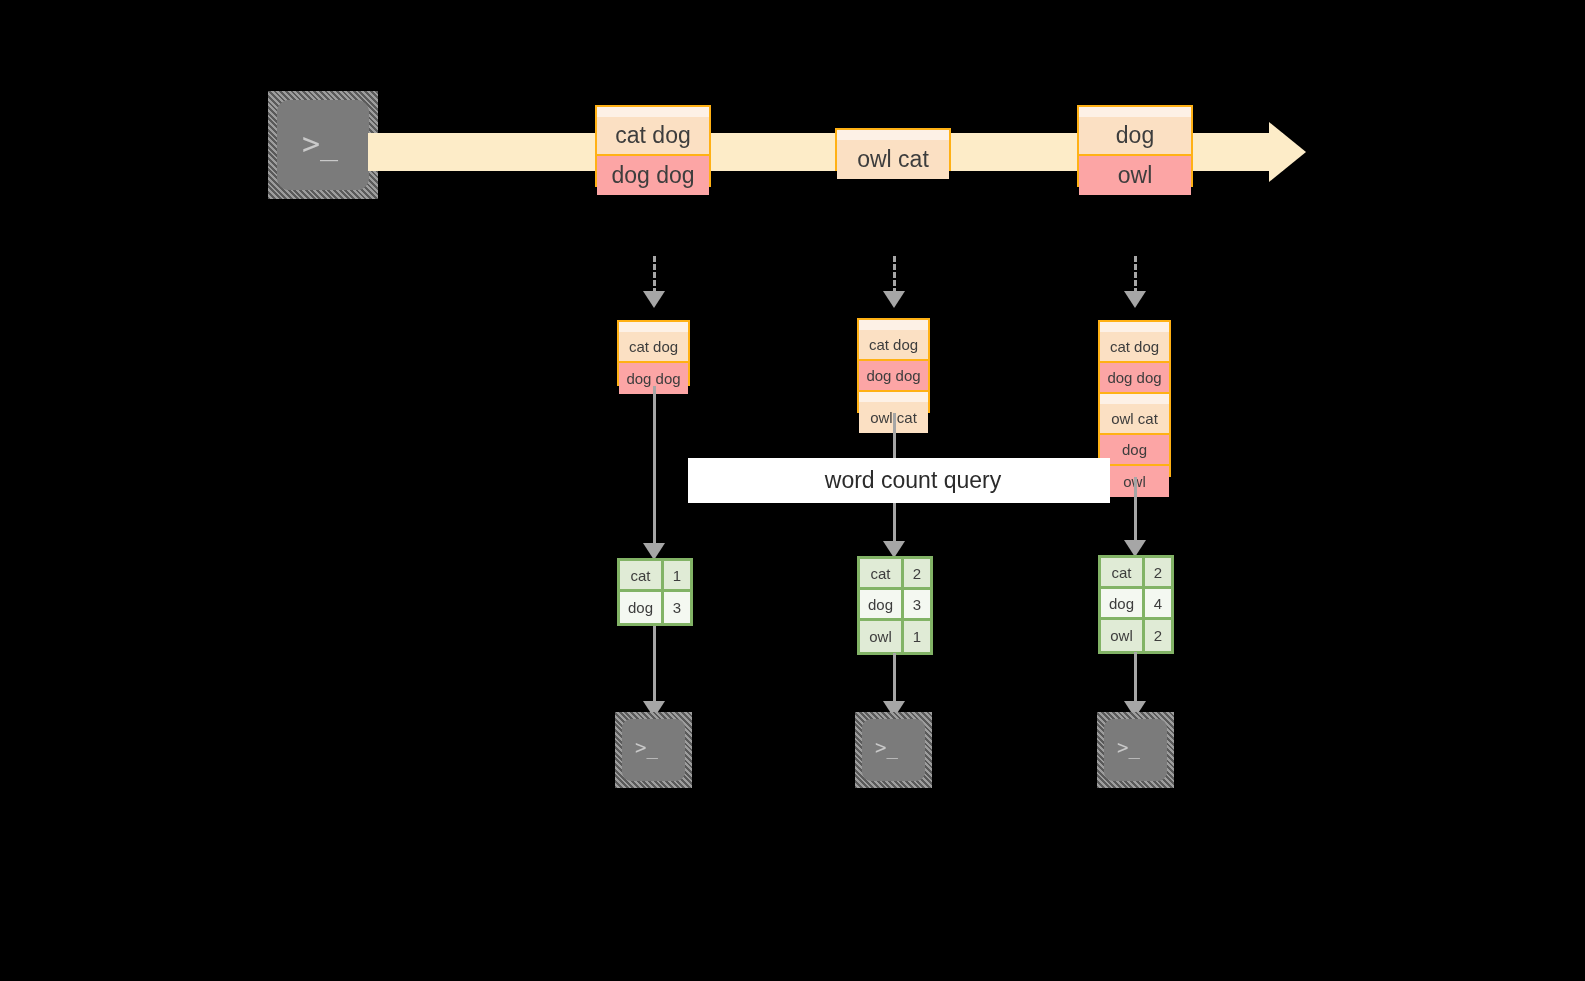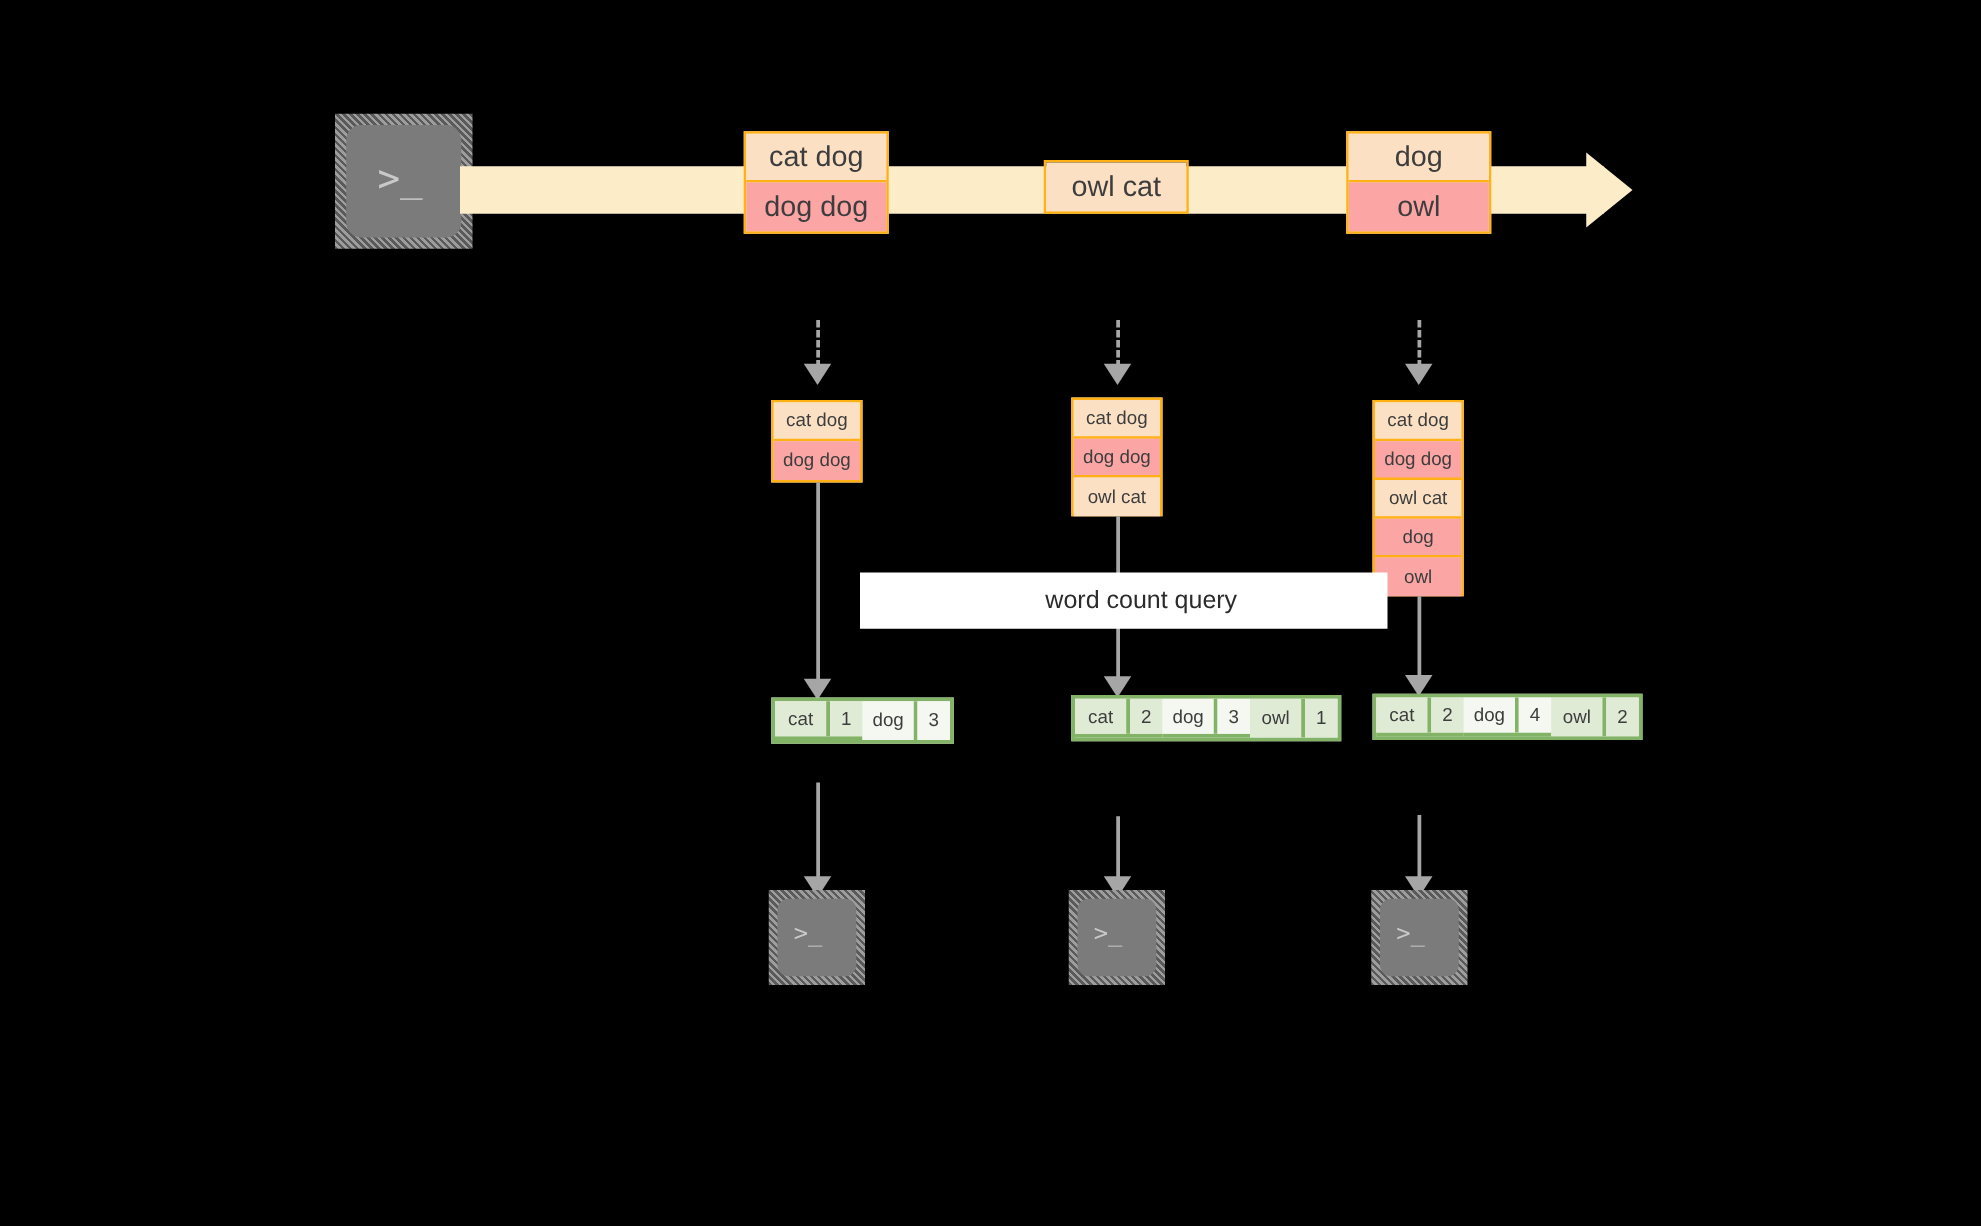--- a/index.html
+++ b/index.html
@@ -62,36 +62,36 @@
   .obox .orow {
     border-bottom: 2px solid #ffb115;
     display: flex;
     align-items: center;
     justify-content: center;
     background: #fca5a5;
     color: #3d3d3d;
     white-space: nowrap;
   }
   .obox .orow:last-child { border-bottom: none; }
-  .obox .orow.shade { background: #fbe0c3; }
+  .obox .orow.shade { background: #fbe0c3; margin-top: 10px; }
 
   
   .obox.big .orow { height: 39px; font-size: 23px; }
   .obox.big.single .orow { height: 39px; }
 
   
   .obox.stack .orow { height: 31px; font-size: 15px; }
 
   
   .gtable {
     position: absolute;
     border: 3px solid #82b366;
     background: #eef5e9;
     display: flex;
-    flex-direction: row;
+    flex-direction: column;
   }
   .gtable .grow {
     display: flex;
     height: 31px;
     border-bottom: 3px solid #82b366;
   }
   .gtable .grow:last-child { border-bottom: none; }
   .gtable .gcell {
     display: flex;
     align-items: center;
@@ -123,21 +123,21 @@
     border-top: 17px solid #a6a6a6;
   }
 
   
   .query-label {
     position: absolute;
     background: #ffffff;
     display: flex;
     align-items: center;
     justify-content: center;
-    font-size: 20px;
+    font-size: 23px;
     color: #2b2b2b;
     white-space: nowrap;
     padding-left: 28px;
   }
 </style>
 </head>
 <body>
 
 <div id="canvas">
 

